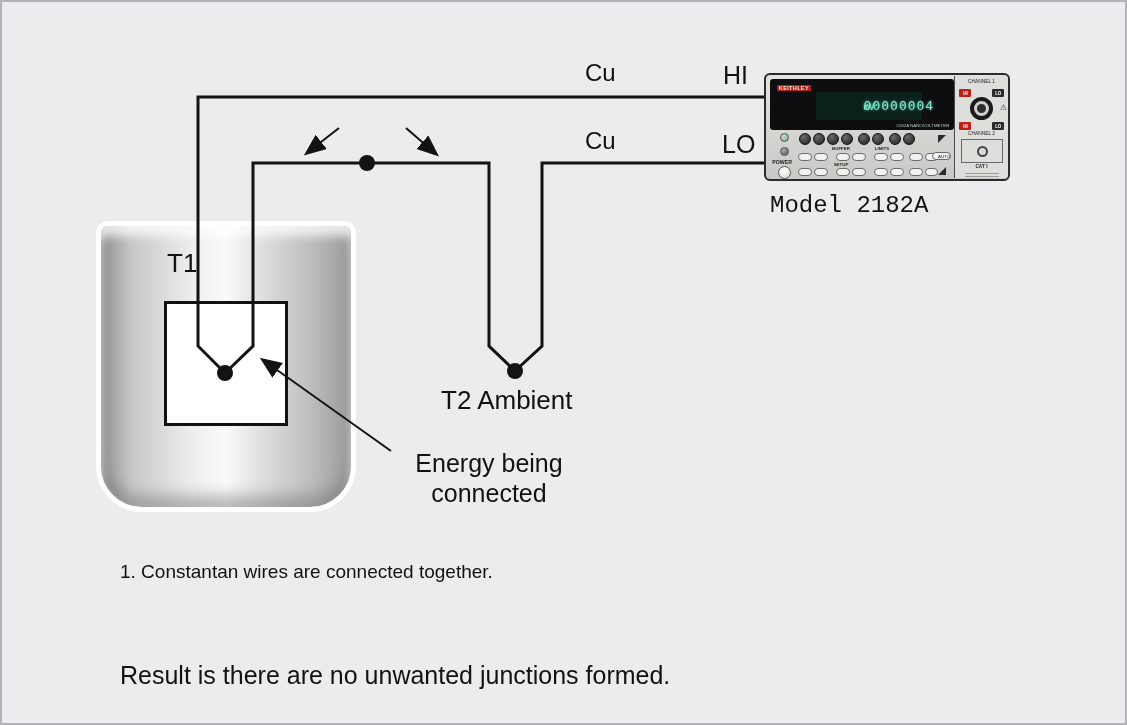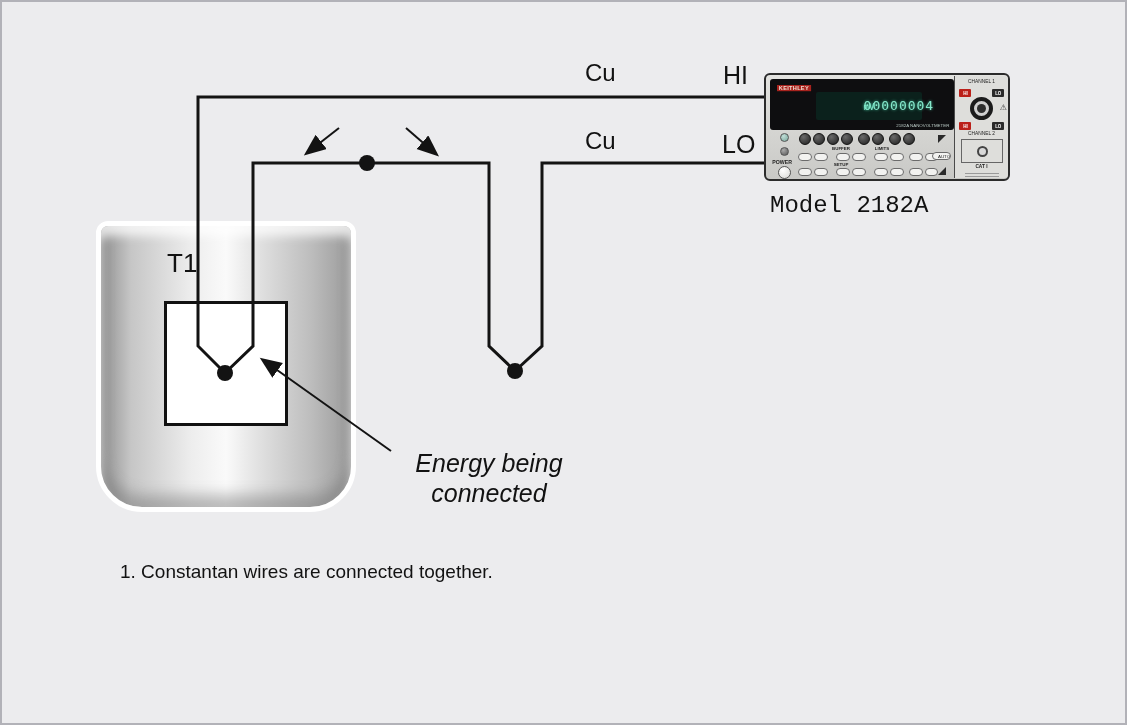--- a/index.html
+++ b/index.html
@@ -23,21 +23,21 @@
   }
   .junction-box {
     position: absolute; left: 162px; top: 299px; width: 124px; height: 125px;
     background: #ffffff; border: 3px solid #111111;
   }
 
   
   svg.wires { position: absolute; left: 0; top: 0; pointer-events: none; }
 
   
-  .big { font-size: 25px; font-style: italic; }
+  .big { font-size: 25px; }
   .energy { text-align: center; line-height: 30px; }
   .caption { line-height: 31px; font-size: 24px; }
   .notes { line-height: 37px; font-size: 19px; }
   .result { font-size: 25px; }
 
   
   .device {
     position: absolute; left: 762px; top: 71px; width: 246px; height: 108px;
     background: linear-gradient(180deg, #e3e3e0, #c9c9c6);
     border: 2px solid #2b2b2b; border-radius: 6px;
@@ -134,20 +134,21 @@
     <line x1="337" y1="126" x2="305" y2="151" stroke="#131313" stroke-width="2" marker-end="url(#ah)"></line>
     <line x1="404" y1="126" x2="434" y2="152" stroke="#131313" stroke-width="2" marker-end="url(#ah)"></line>
     <line x1="389" y1="449" x2="261" y2="358" stroke="#131313" stroke-width="2" marker-end="url(#ah)"></line>
   </svg>
 
   <div class="lbl" style="left:583px; top:57px; font-size:24px;">Cu</div>
   <div class="lbl" style="left:721px; top:59px; font-size:25px;">HI</div>
   <div class="lbl" style="left:583px; top:125px; font-size:24px;">Cu</div>
   <div class="lbl" style="left:720px; top:128px; font-size:25px;">LO</div>
   <div class="lbl" style="left:152px; top:246px; font-size:26px;margin-left:13px;">T1</div>
+  <div class="lbl" style="left:439px; top:383px; font-size:26px;">T2 Ambient</div>
   <div class="lbl energy big" style="left:397px; top:446px; width:180px;">
     <div>Energy being</div>
     <div>connected</div>
   </div>
   <div class="lbl caption" style="left:768px; top:188px;font-family:Liberation Mono, monospace;">
     <div>Model 2182A</div>
   </div>
 
   <div class="device">
     <div class="disp-panel">
@@ -210,14 +211,15 @@
       </div>
       <div class="cat">CAT I</div>
       <div class="fine" style="top:97px;"></div>
       <div class="fine" style="top:100px;"></div>
     </div>
   </div>
 
   <div class="lbl notes" style="left:118px; top:551px;">
     <div>1. Constantan wires are connected together.</div>
   </div>
+  <div class="lbl result" style="left:118px; top:659px;">Result is there are no unwanted junctions formed.</div>
 
 </div>
 
 </body></html>

